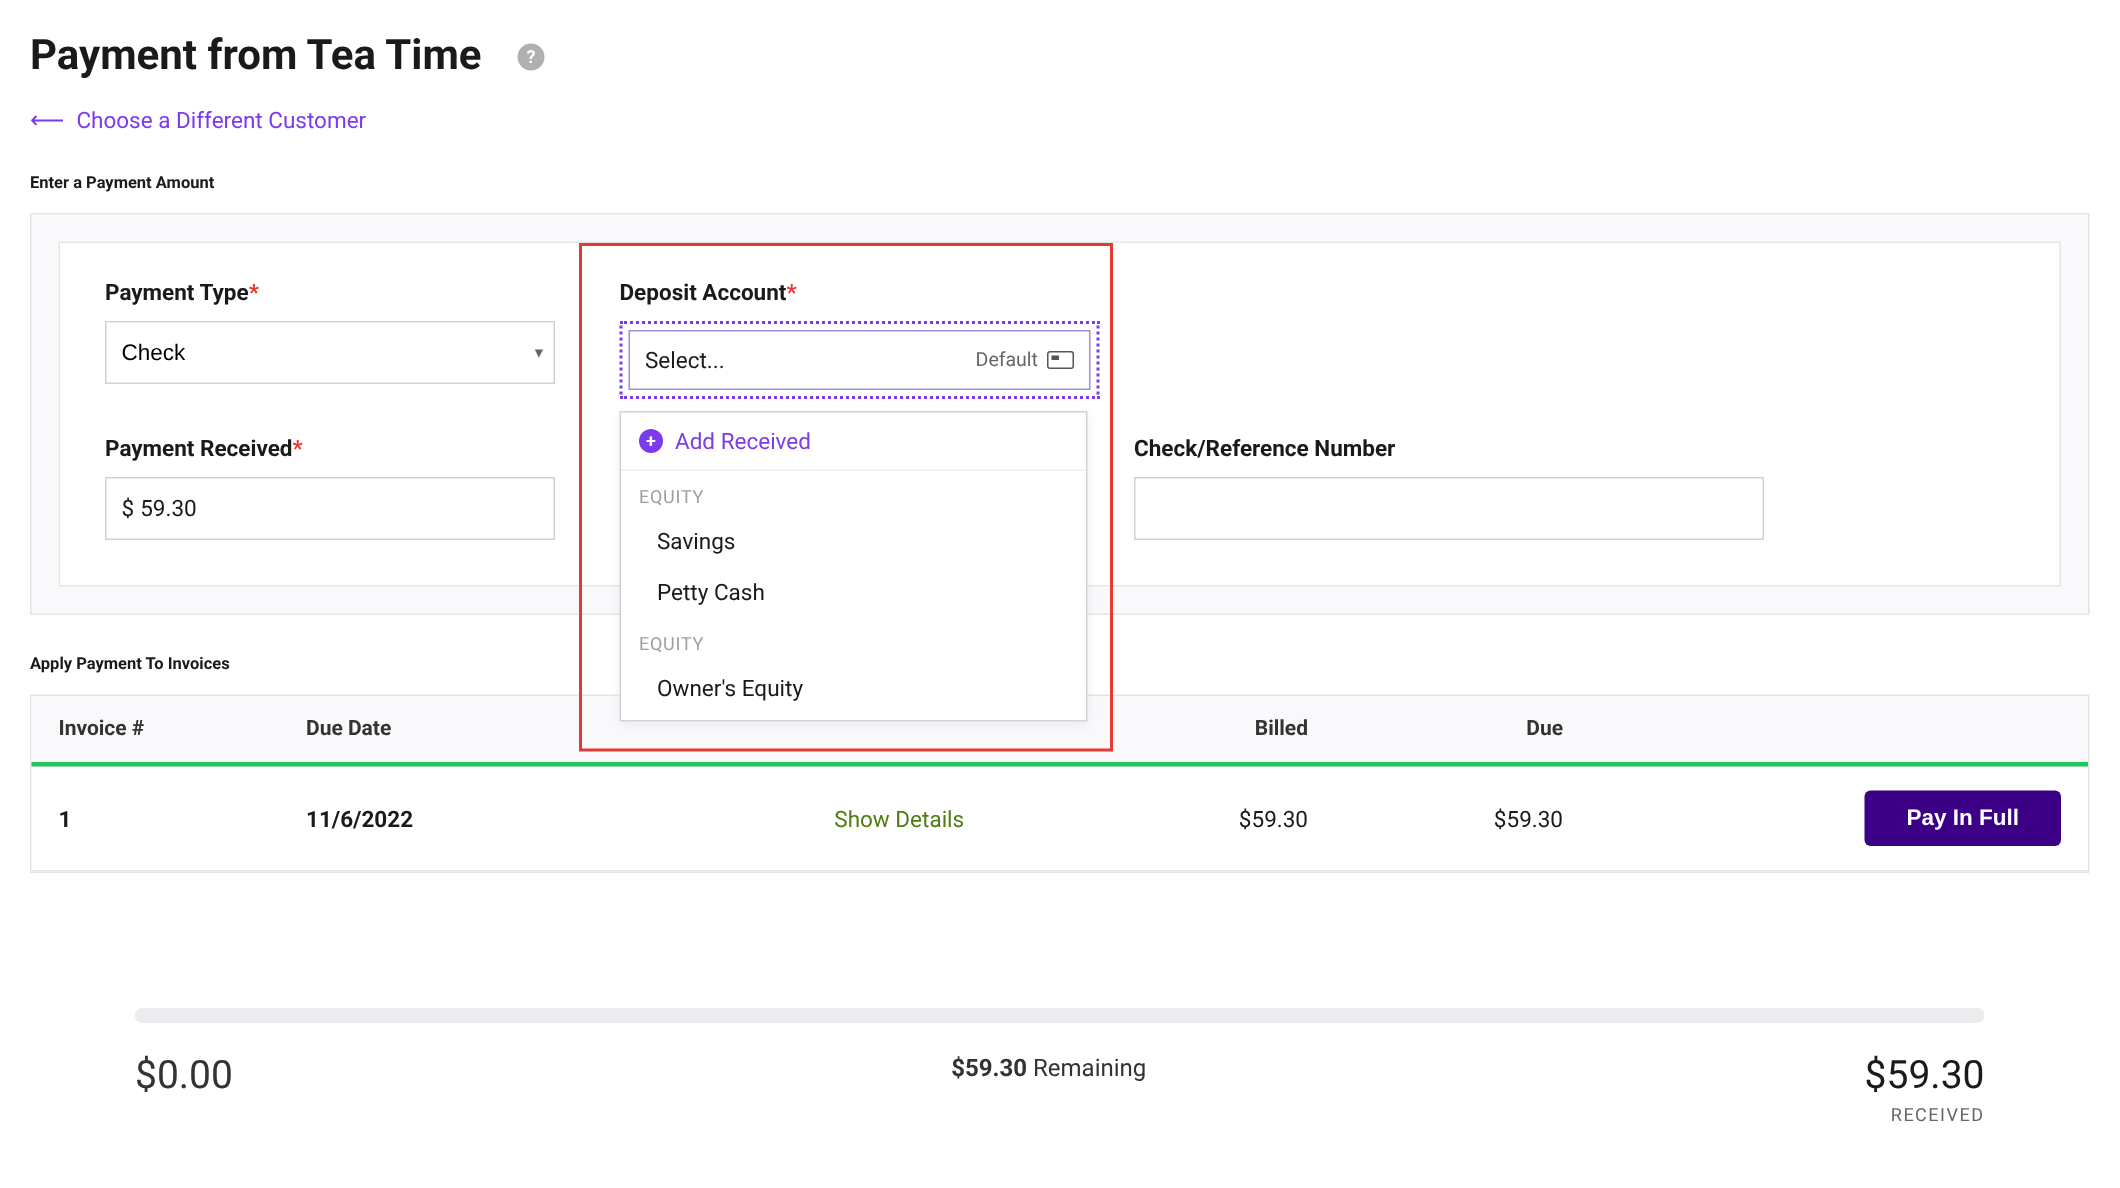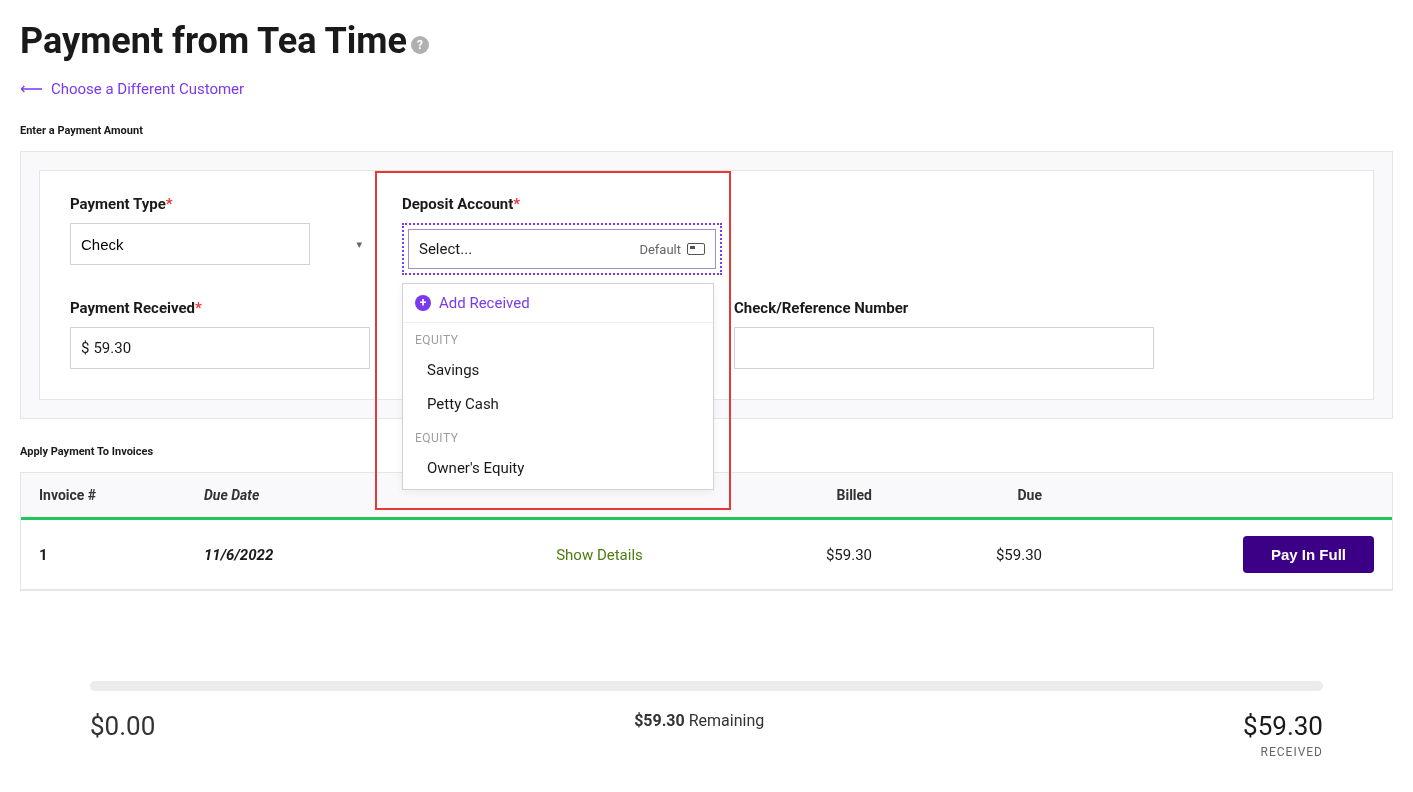--- a/index.html
+++ b/index.html
@@ -4,24 +4,24 @@
   <style>
     * { box-sizing: border-box; margin: 0; padding: 0; }
     body {
       font-family: -apple-system, BlinkMacSystemFont, "Segoe UI", Roboto, Helvetica, Arial, sans-serif;
       background: #fff;
       color: #1a1a1a;
       padding: 20px;
       width: 1413px;
     }
     .page-title {
-      font-size: 36px;
+      font-size: 28px;
       font-weight: 700;
       display: inline-block;
-      margin-right: 0;
+      margin-right: 20px;
     }
     .help-icon {
       display: inline-flex;
       align-items: center;
       justify-content: center;
       width: 18px; height: 18px;
       background: #b0b0b0;
       color: #fff;
       border-radius: 50%;
       font-size: 12px;
@@ -53,41 +53,41 @@
       border: 1px solid #e5e5e8;
       padding: 18px;
     }
     .inner-panel {
       background: #fff;
       border: 1px solid #e5e5e8;
       padding: 24px 30px 30px 30px;
     }
     .form-row {
       display: flex;
-      gap: 4px;
+      gap: 15px;
       margin-bottom: 24px;
       position: relative;
     }
     .form-group {
       flex: none;
     }
     .fg-payment-type { width: 328px; }
     .fg-deposit { width: 328px; position: relative; }
     .fg-payment-received { width: 328px; }
     .fg-payment-date { width: 328px; }
     .fg-check { width: 420px; }
     .label {
       font-size: 15px;
       font-weight: 700;
       margin-bottom: 10px;
       display: block;
     }
     .req { color: #e53935; }
     .select-box, .input-box {
-      width: 240px;
+      width: 300px;
       height: 42px;
       border: 1px solid #d1d1d6;
       background: #fff;
       font-size: 15px;
       padding: 0 10px;
       display: flex;
       align-items: center;
       position: relative;
     }
     select.select-box {
@@ -227,21 +227,21 @@
       color: #333;
     }
     .table-row {
       display: flex;
       padding: 16px 18px;
       font-size: 15px;
       align-items: center;
       border-bottom: 1px solid #e5e5e8;
     }
     .col-invoice { width: 165px; }
-    .col-due-date { width: 263px; font-style: italic; }
+    .col-due-date { width: 263px; }
     .col-details { width: 265px; text-align: center;}
     .col-billed { width: 180px; text-align: right; padding-right: 40px;}
     .col-due { width: 210px; text-align: right; padding-right: 80px;}
     .col-action { flex: 1; text-align: right; }
     .show-details { color: #4d7c0f; cursor: pointer; }
     .pay-btn {
       background: #3b0086;
       color: #fff;
       border: none;
       padding: 10px 28px;

